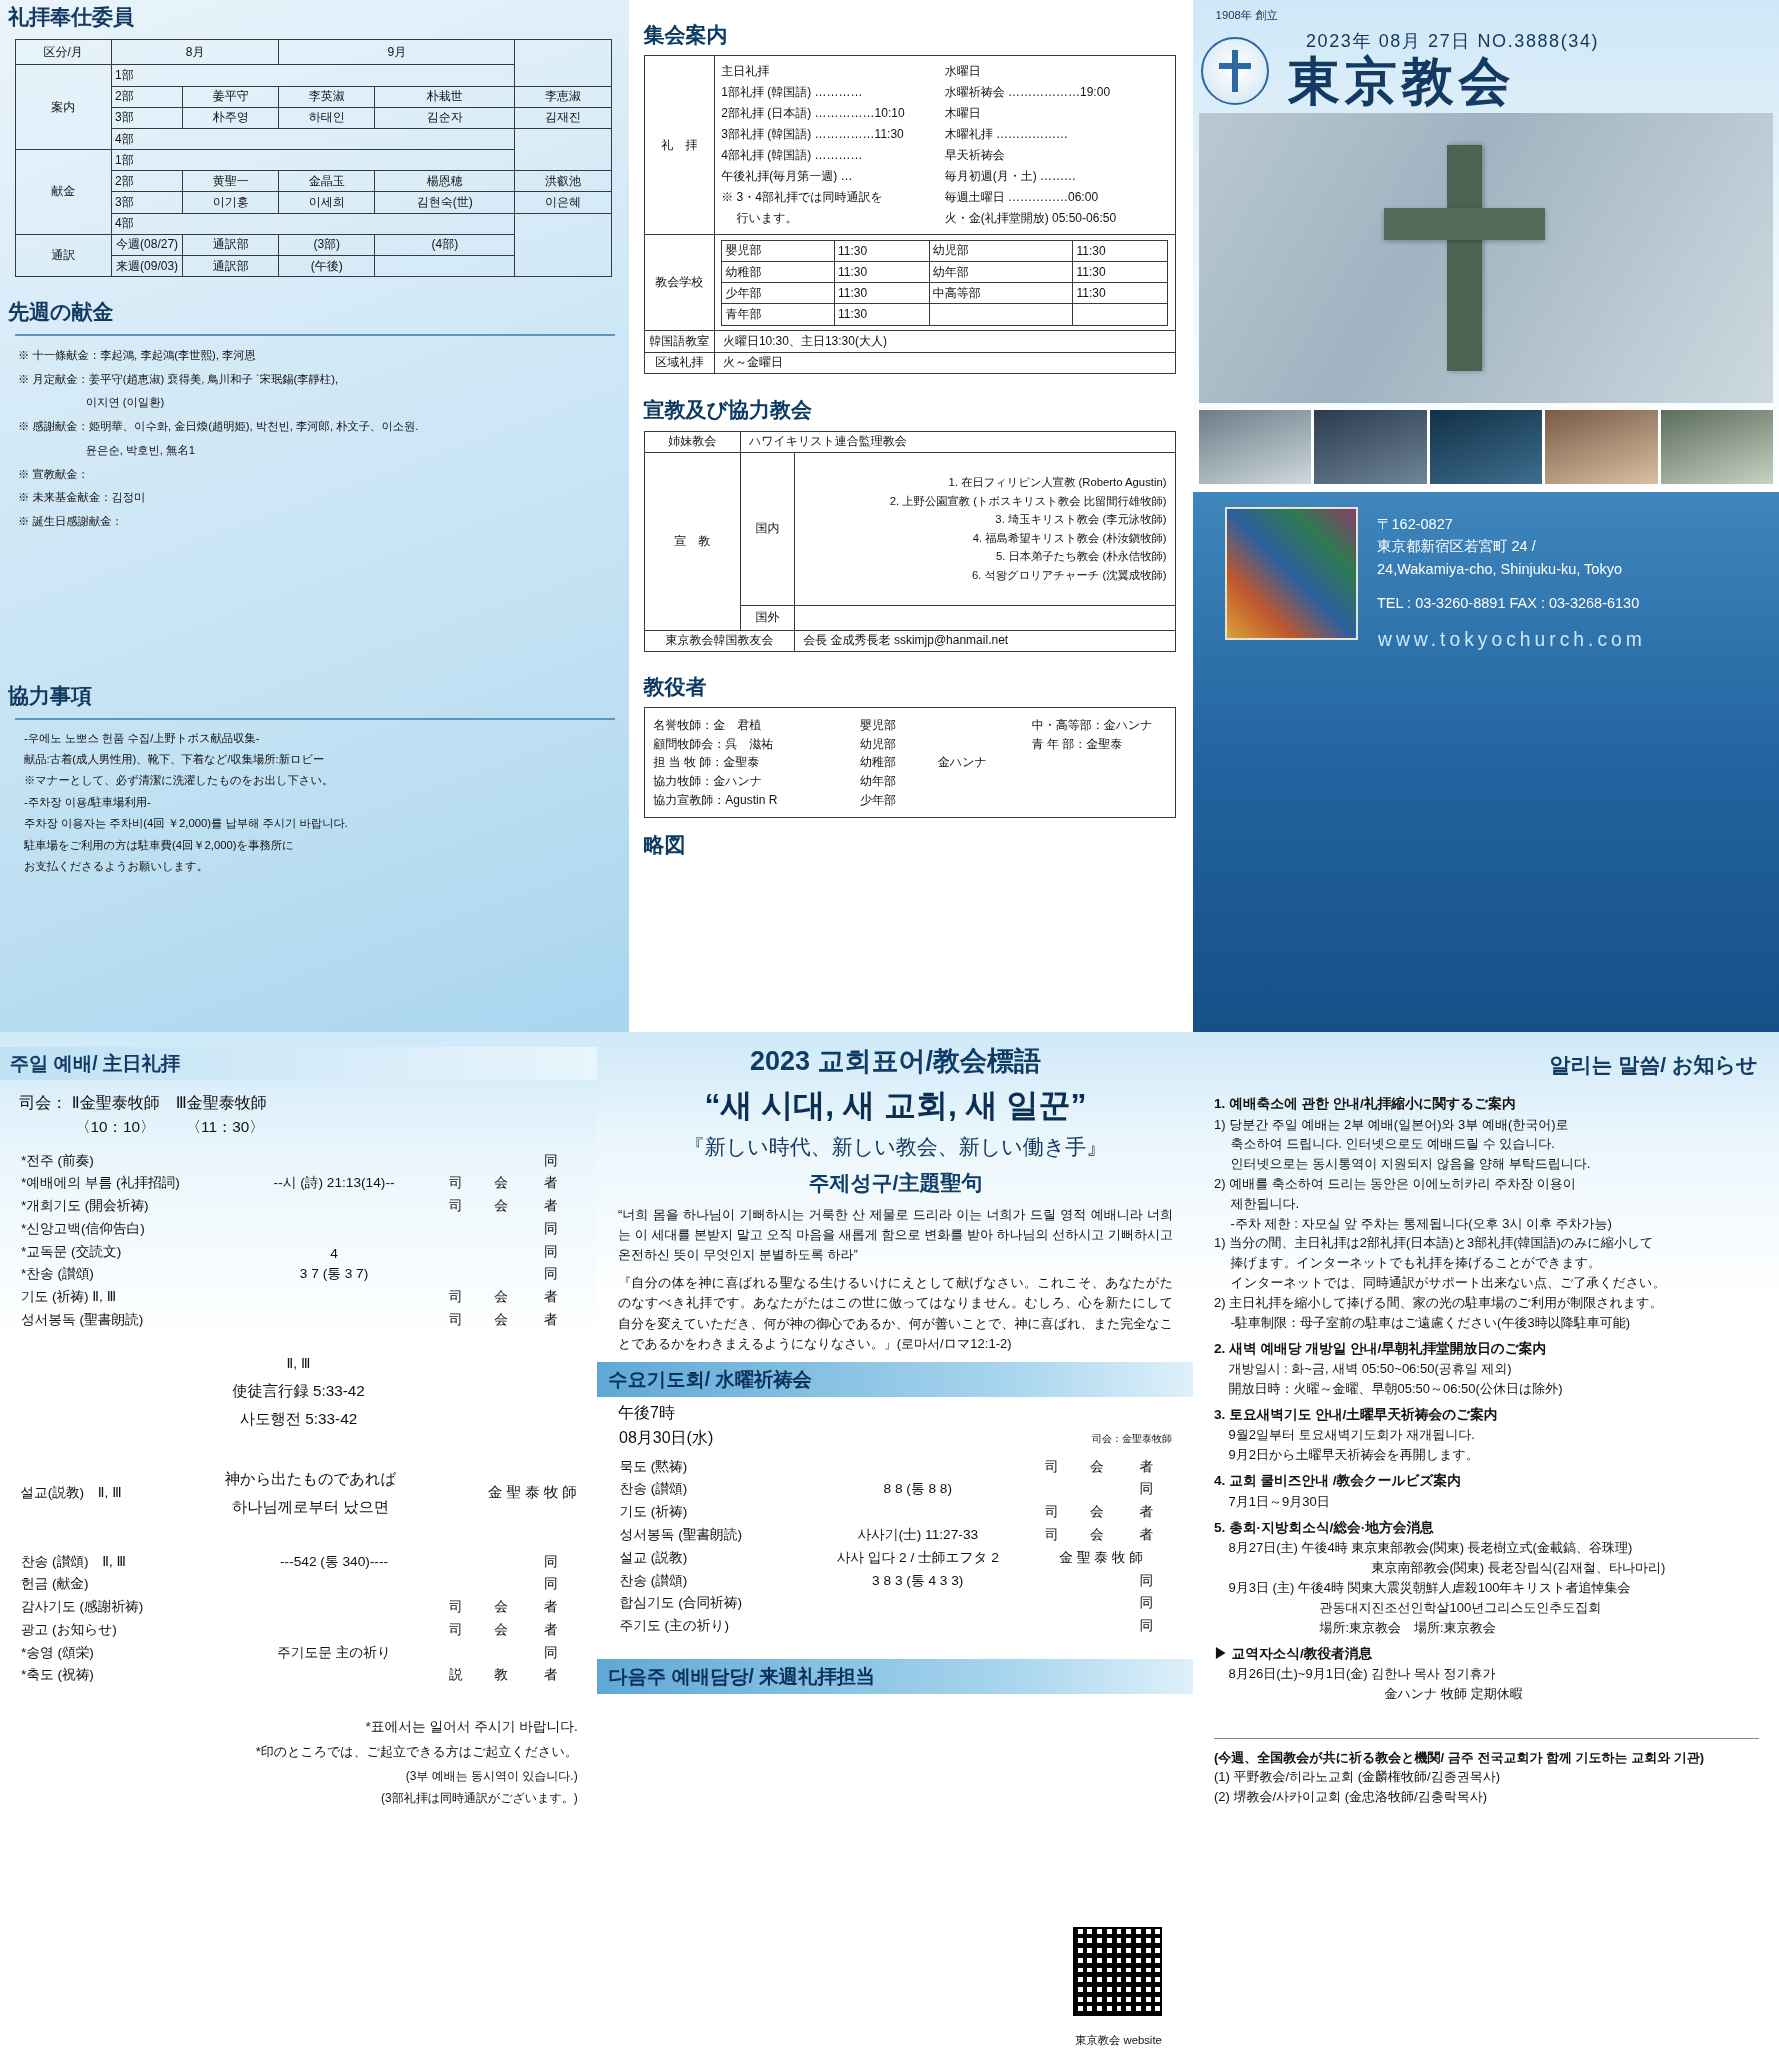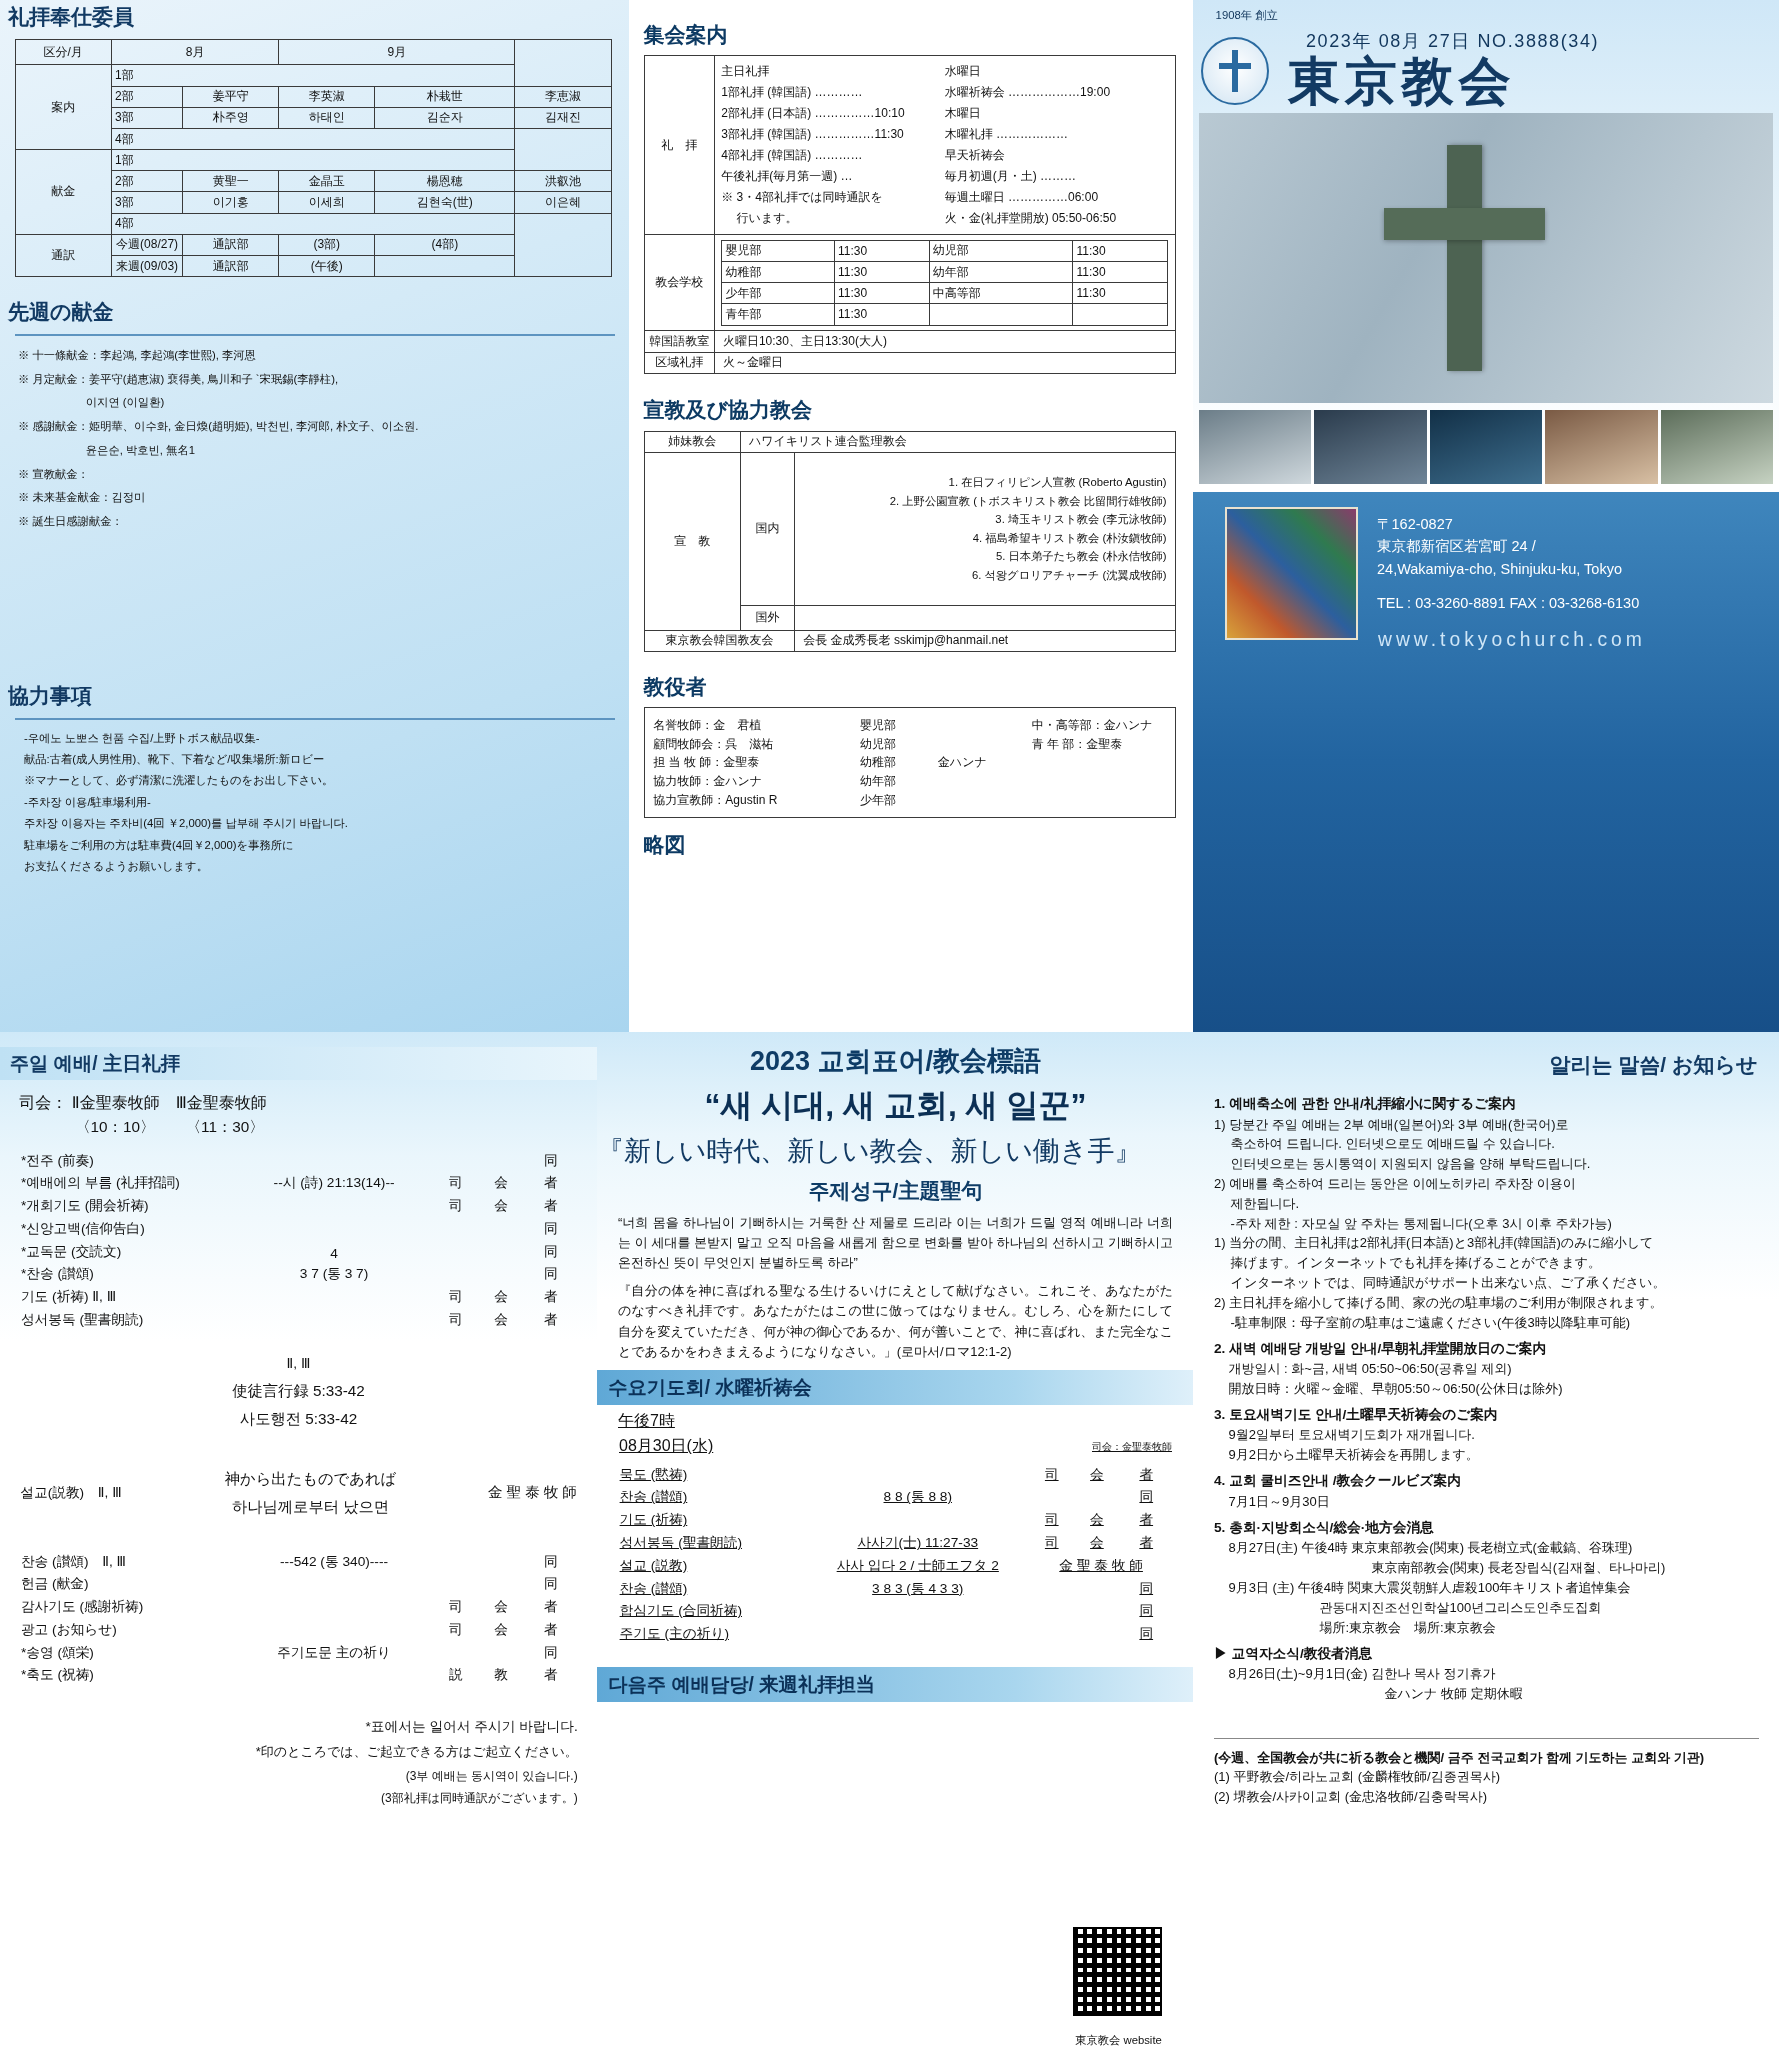--- a/index.html
+++ b/index.html
@@ -128,21 +128,21 @@
     position:absolute;right:32px;bottom:48px;width:89px;height:89px;
     background:
       repeating-linear-gradient(90deg,#000 0 4.8px,#fff 4.8px 9.7px),
       repeating-linear-gradient(0deg,#000 0 4.8px,#fff 4.8px 9.7px);
     background-blend-mode:multiply;
   }
   .qr-cap{position:absolute;right:27px;bottom:16px;font-size:11.3px;text-align:center;width:97px;}
 
   .slogan-title{font-size:27px;font-weight:bold;text-align:center;color:#0e3c66;margin:11.3px 0 4.8px;}
   .slogan-main{font-size:32px;font-weight:bold;text-align:center;color:#0b2f54;margin:4.8px 0;}
-  .slogan-jp{font-size:27px;text-align:left;color:#123a63;margin:3.2px 0 8px;}
+  .slogan-jp{font-size:21px;text-align:center;color:#123a63;margin:3.2px 0 8px;}
   .verse-head{font-size:21px;font-weight:bold;text-align:center;color:#0e3c66;margin:4.8px 0 8px;}
   .verse{font-size:13px;line-height:1.55;text-align:justify;padding:0 21px;}
 </style>
 </head>
 <body>
 
 <div class="page">
 
   <div class="top">
 
@@ -624,21 +624,21 @@
     <div class="panel-mid-bot">
       <div class="slogan-title">2023  교회표어/教会標語</div>
       <div class="slogan-main">“새 시대, 새 교회, 새 일꾼”</div>
       <div class="slogan-jp">『新しい時代、新しい教会、新しい働き手』</div>
       <div class="verse-head">주제성구/主題聖句</div>
       <div class="verse">“너희 몸을 하나님이 기뻐하시는 거룩한 산 제물로 드리라 이는 너희가 드릴 영적 예배니라 너희는 이 세대를 본받지 말고 오직 마음을 새롭게 함으로 변화를 받아 하나님의 선하시고 기뻐하시고 온전하신 뜻이 무엇인지 분별하도록 하라”</div>
       <div class="verse" style="margin-top:8px;">『自分の体を神に喜ばれる聖なる生けるいけにえとして献げなさい。これこそ、あなたがたのなすべき礼拝です。あなたがたはこの世に倣ってはなりません。むしろ、心を新たにして自分を変えていただき、何が神の御心であるか、何が善いことで、神に喜ばれ、また完全なことであるかをわきまえるようになりなさい。」(로마서/ロマ12:1-2)</div>
 
       <div class="blue-band">수요기도회/ 水曜祈祷会</div>
 
-      <div style="padding:0 21px;text-decoration:underline;">
+      <div style="padding:0 21px;">
         <div style="font-size:16px;margin:6.4px 0 3.2px 0;">午後7時</div>
         <table style="width:100%;margin-bottom:4.8px;">
           <tbody>
               <tr>
             <td style="font-size:16px;text-align:left;">08月30日(水)</td>
             <td style="font-size:10px;text-align:right;">司会：金聖泰牧師</td>
           </tr>
         </tbody>
           </table>
 

